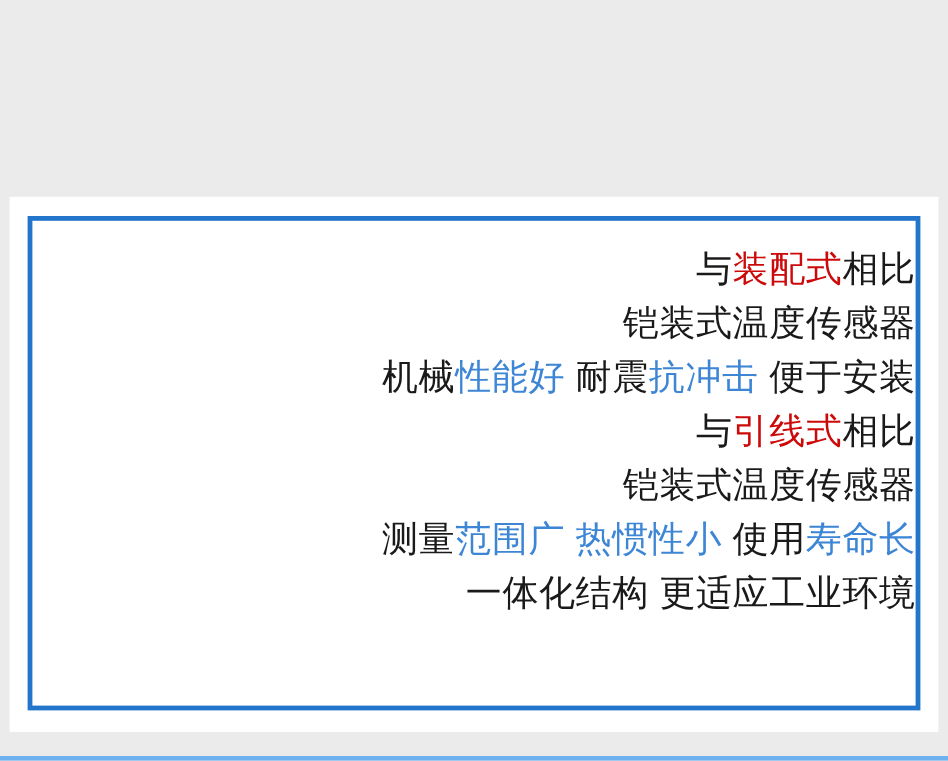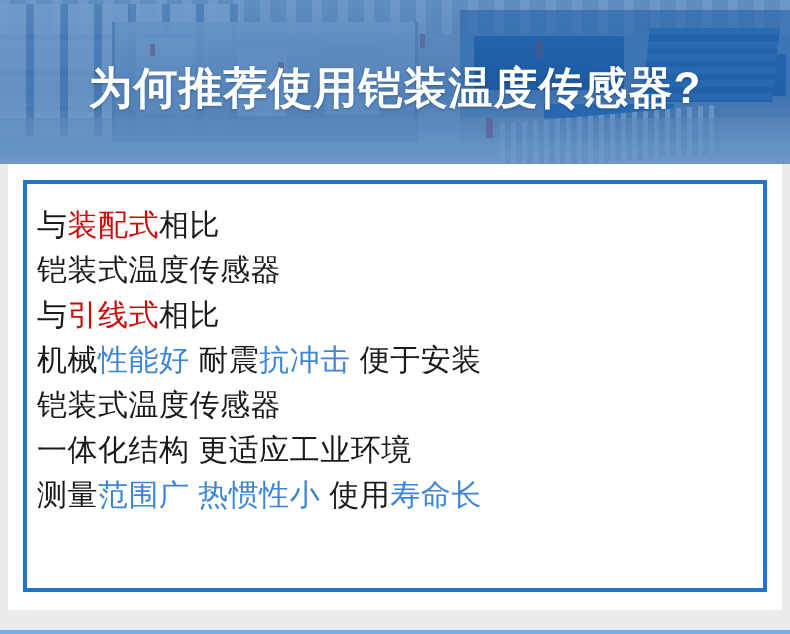--- a/index.html
+++ b/index.html
@@ -160,21 +160,21 @@
     width: 744px;
     height: 412px;
     border: 4px solid #2275cb;
     box-sizing: border-box;
   }
   .lines {
     position: absolute;
     left: 10px;
     right: 0;
     top: 18px;
-    text-align: left;
+    text-align: right;
   }
   .line {
     font-size: 30px;
     line-height: 45px;
     color: #1a1a1a;
     white-space: nowrap;
     letter-spacing: 0.5px;
   }
   .seg-red   { color: #cc0a0a; }
   .seg-blue  { color: #3d86d6; }
@@ -196,52 +196,32 @@
     width: 790px;
     height: 4px;
     background: #6db2ef;
   }
 </style>
 </head>
 <body>
 
 <div class="page">
 
-  <div class="banner">
-    <div class="banner-photo">
-      <div class="photo-base"></div>
-      <div class="photo-ceiling"></div>
-      <div class="photo-windows"></div>
-      <div class="photo-machines-left"></div>
-      <div class="photo-machines-right"></div>
-      <div class="photo-conveyor"></div>
-      <div class="photo-floor"></div>
-      <div class="photo-accents">
-        <span style="left:278px;top:62px;width:6px;height:16px;"></span>
-        <span style="left:420px;top:34px;width:5px;height:14px;"></span>
-        <span style="left:536px;top:40px;width:6px;height:18px;"></span>
-        <span style="left:486px;top:118px;width:7px;height:20px;"></span>
-        <span style="left:150px;top:44px;width:5px;height:12px;"></span>
-      </div>
-    </div>
-    <div class="banner-tint"></div>
-    <div class="banner-title">为何推荐使用铠装温度传感器?</div>
-  </div>
 
   <div class="card">
     <div class="frame">
       <div class="lines" id="lines-container">
 
       <div class="line"><span class="seg-black">与</span><span class="seg-red">装配式</span><span class="seg-black">相比</span></div>
           <div class="line"><span class="seg-black">铠装式温度传感器</span></div>
+          <div class="line"><span class="seg-black">机械</span><span class="seg-blue">性能好</span><span class="seg-black"> 耐震</span><span class="seg-blue">抗冲击</span><span class="seg-black"> 便于安装</span></div>
           <div class="line"><span class="seg-black">与</span><span class="seg-red">引线式</span><span class="seg-black">相比</span></div>
-          <div class="line"><span class="seg-black">机械</span><span class="seg-blue">性能好</span><span class="seg-black"> 耐震</span><span class="seg-blue">抗冲击</span><span class="seg-black"> 便于安装</span></div>
           <div class="line"><span class="seg-black">铠装式温度传感器</span></div>
+          <div class="line"><span class="seg-black">测量</span><span class="seg-blue">范围广</span><span class="seg-black">  </span><span class="seg-blue">热惯性小</span><span class="seg-black">  使用</span><span class="seg-blue">寿命长</span></div>
           <div class="line"><span class="seg-black">一体化结构  更适应工业环境</span></div>
-          <div class="line"><span class="seg-black">测量</span><span class="seg-blue">范围广</span><span class="seg-black">  </span><span class="seg-blue">热惯性小</span><span class="seg-black">  使用</span><span class="seg-blue">寿命长</span></div>
         </div>
     </div>
   </div>
 
   <div class="gray-band"></div>
   <div class="blue-strip"></div>
 
 </div>
 
 </body></html>

